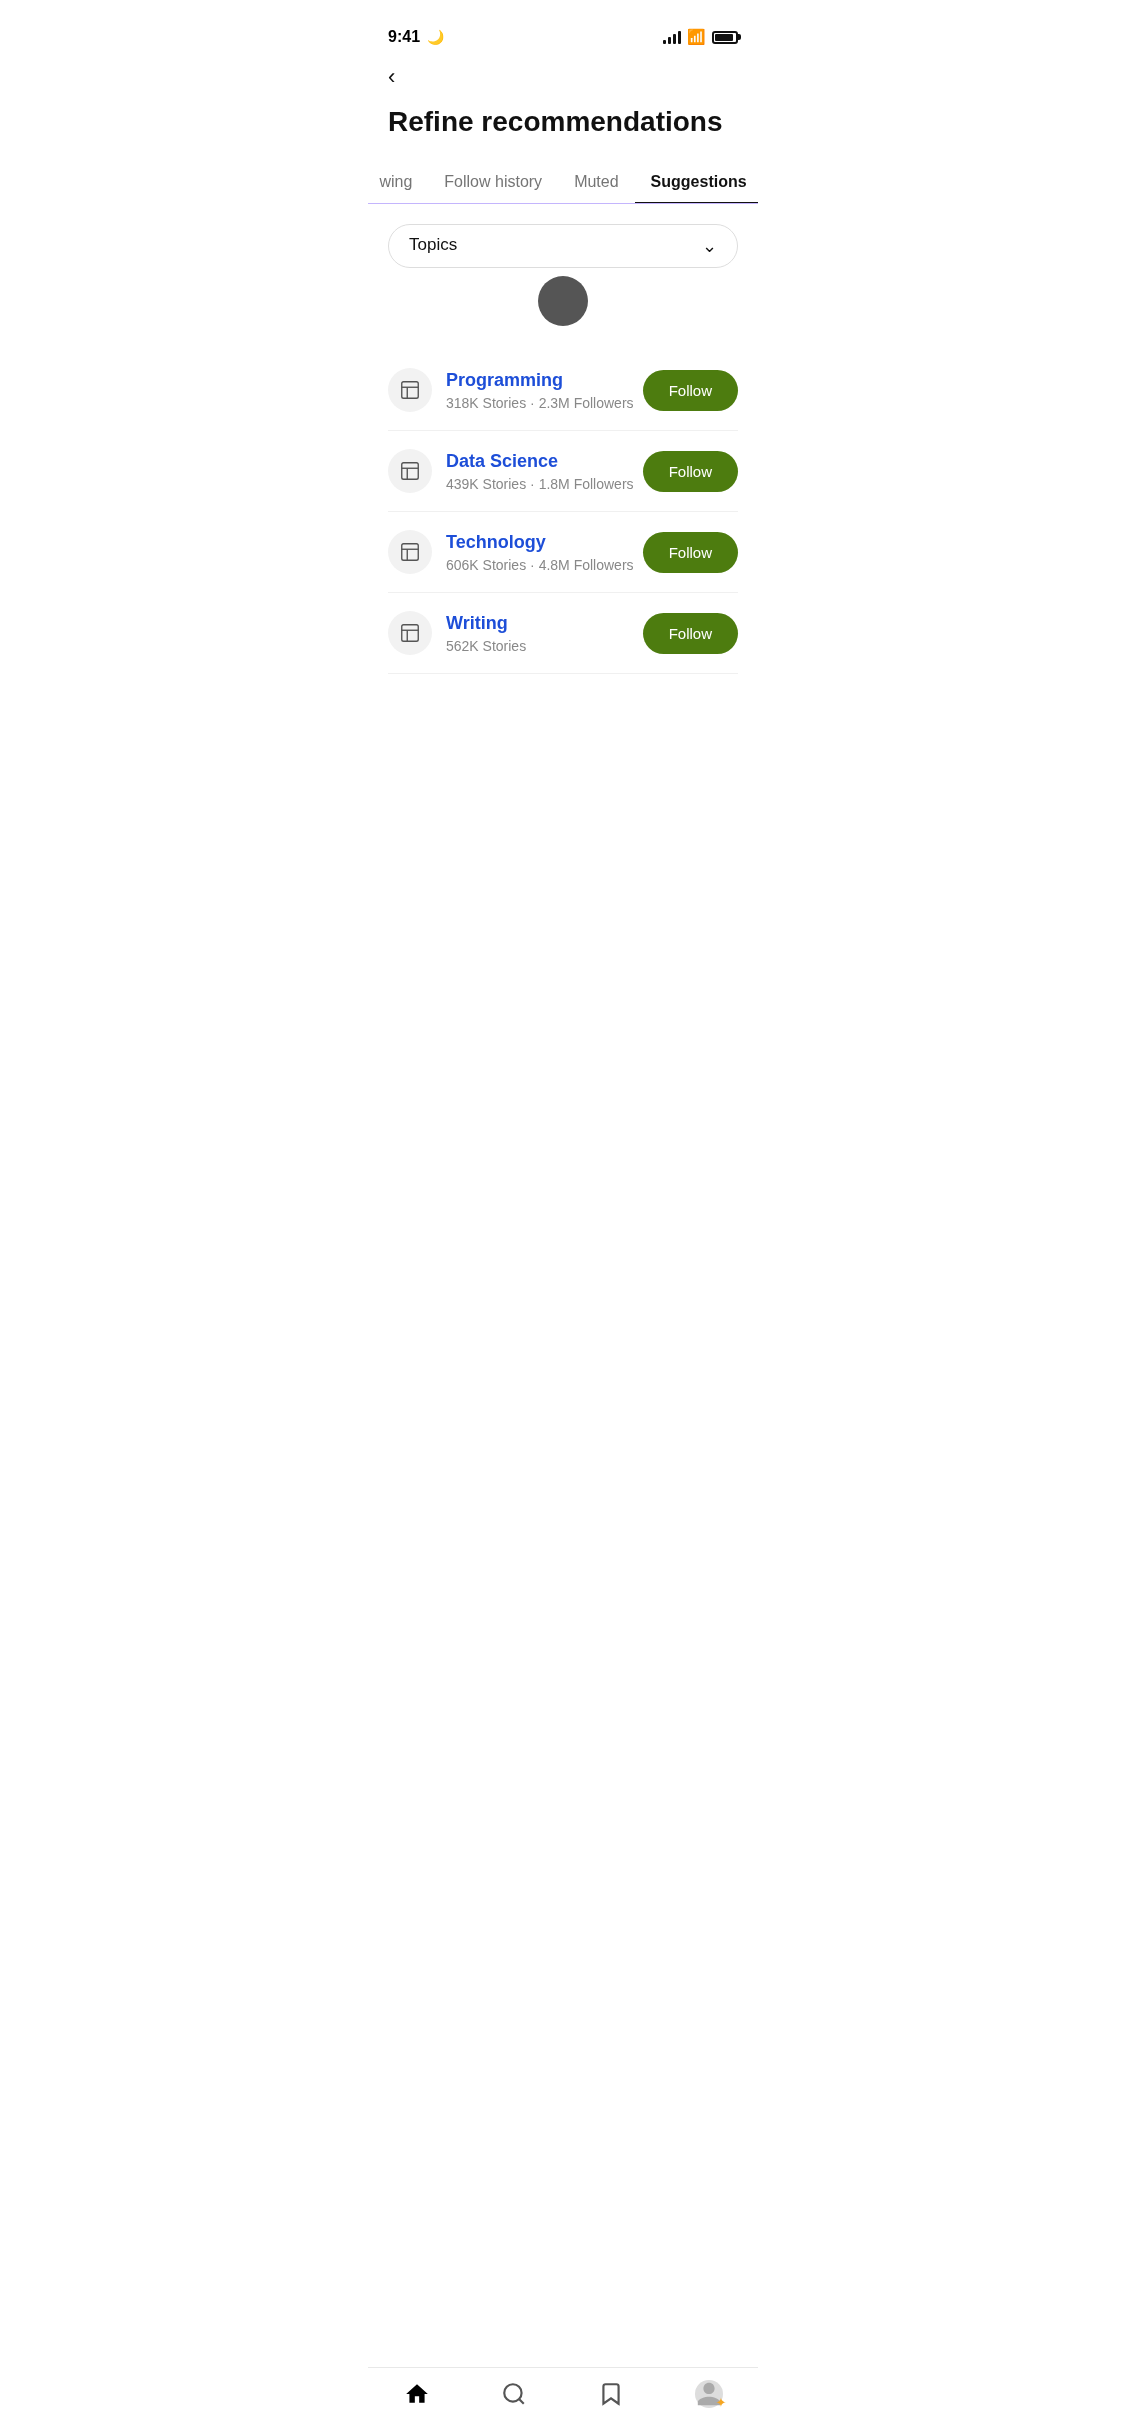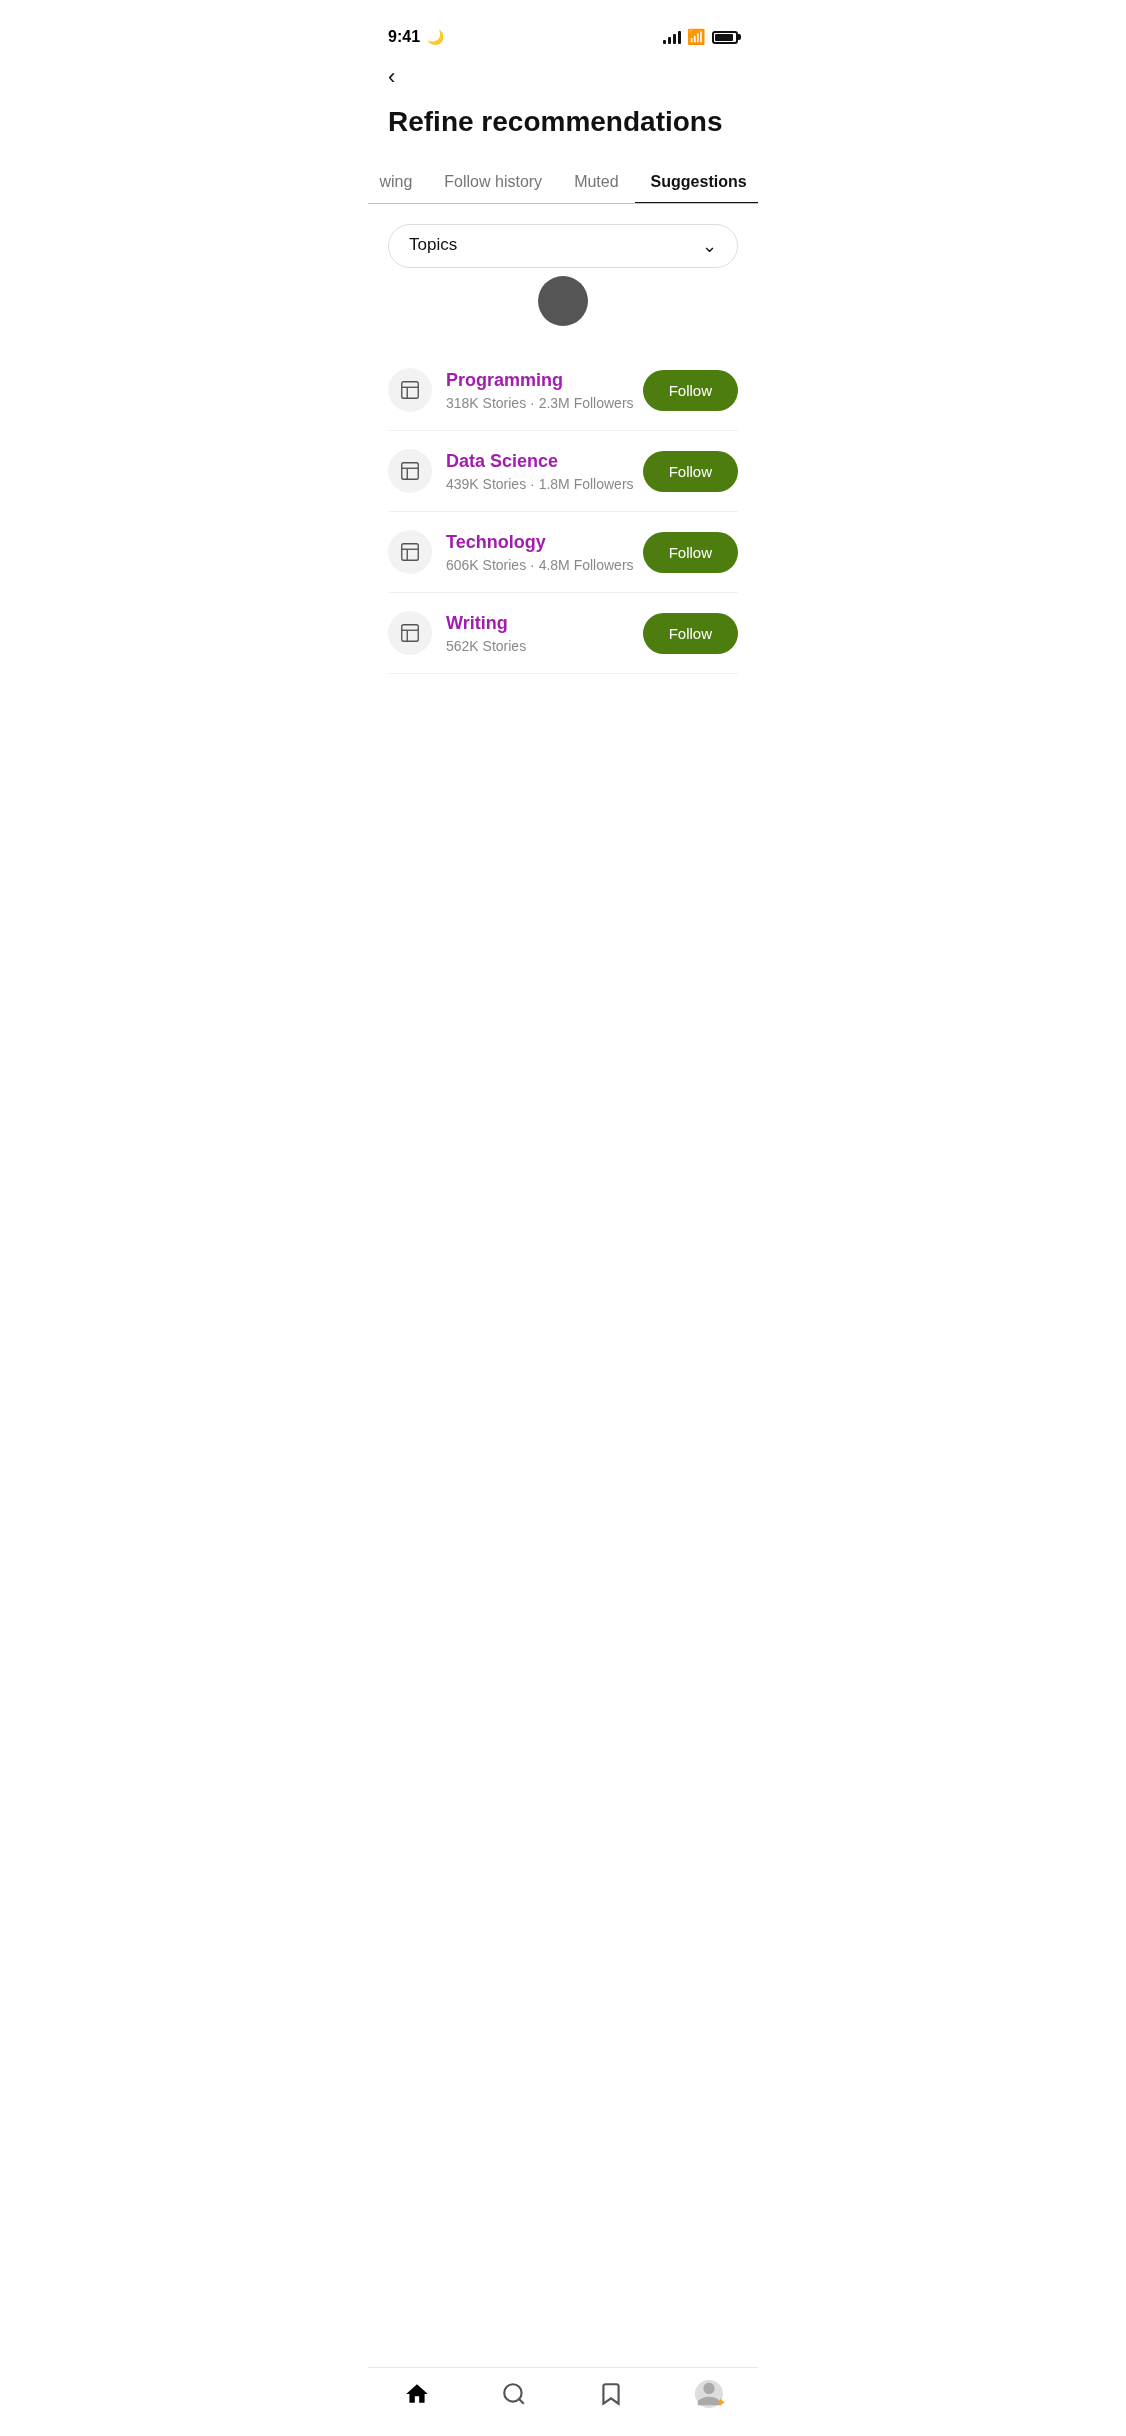--- a/index.html
+++ b/index.html
@@ -150,21 +150,21 @@
       width: 22px;
       height: 22px;
       color: #555;
     }
     .topic-info {
       flex: 1;
     }
     .topic-name {
       font-size: 18px;
       font-weight: 700;
-      color: #a21caf;
+      color: #1d4ed8;
       margin-bottom: 4px;
     }
     .topic-meta {
       font-size: 14px;
       color: #888;
     }
     .follow-btn {
       background: #4d7c0f;
       color: #fff;
       border: none;

